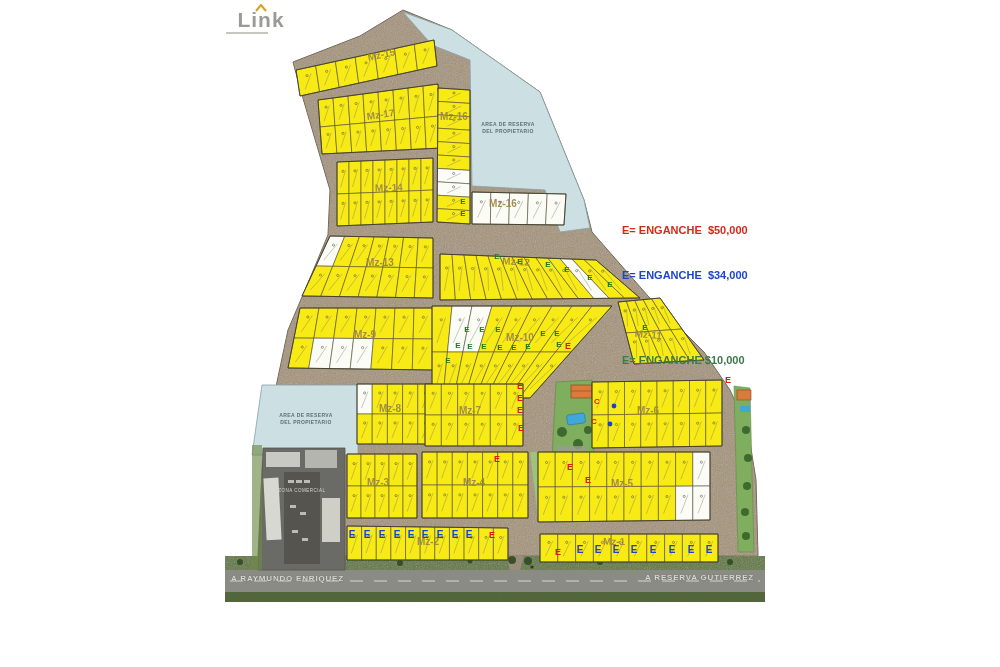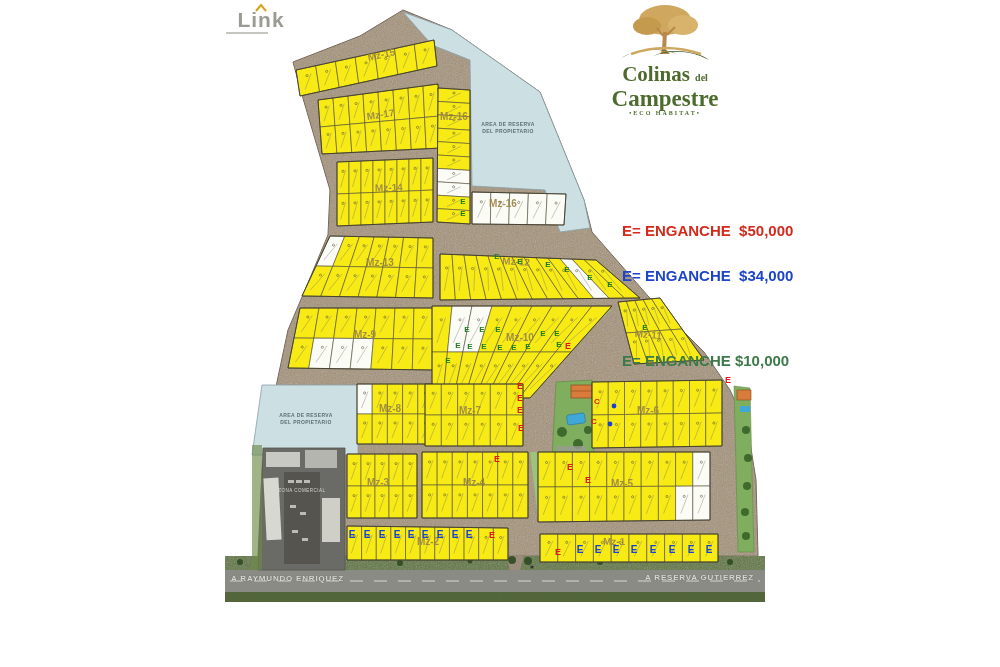--- a/index.html
+++ b/index.html
@@ -13,21 +13,21 @@
   .link-roof{position:absolute;left:29px;top:-6px;width:12px;height:8px;}
   .link-tagline{margin-top:2px;width:42px;height:2px;background:#c6c6c0;}
   
   .project-logo{left:598px;top:2px;width:134px;text-align:center;color:#4e6b2e;
                 font-family:"Liberation Serif",serif;}
   .pl-line1{font-size:21px;font-weight:bold;line-height:20px;}
   .pl-del{font-size:10px;font-weight:bold;}
   .pl-line2{font-size:23px;font-weight:bold;line-height:21px;}
   .pl-tag{font-size:6px;font-weight:bold;letter-spacing:2px;color:#4e6b2e;margin-top:1px;}
   
-  .legend{left:622px;top:193px;font-size:15px;font-weight:bold;line-height:15px;white-space:pre;}
+  .legend{left:622px;top:193px;font-size:11px;font-weight:bold;line-height:15px;white-space:pre;}
   
   .road-label{font-size:8px;font-weight:bold;color:#d8d8d0;letter-spacing:.8px;text-shadow:0 0 1px #555;text-align:right;}
   .road-label.left{left:231px;top:574px;}
   .road-label.right{left:645px;top:573px;}
 </style>
 </head>
 <body>
 
 <div class="stage">
 
@@ -925,35 +925,20 @@
   <div class="overlay link-logo">
     <div class="link-word">
       <span>Link</span>
       <svg class="link-roof" viewBox="0 0 12 8">
         <polyline points="1,7 6,1 11,7" fill="none" stroke="#d4a31a" stroke-width="2"></polyline>
       </svg>
     </div>
     <div class="link-tagline"></div>
   </div>
 
-  <div class="overlay project-logo">
-    <svg width="96" height="62" viewBox="0 0 96 62" style="display:block;margin:0 auto;">
-      <ellipse cx="48" cy="18" rx="26" ry="15" fill="#cfa75e"></ellipse>
-      <ellipse cx="30" cy="24" rx="14" ry="9" fill="#c49a4e"></ellipse>
-      <ellipse cx="66" cy="23" rx="15" ry="10" fill="#d8b36c"></ellipse>
-      <path d="M46,30 L45,48 L43,52 L53,52 L49,48 L50,30 Z" fill="#b8874a"></path>
-      <path d="M40,26 L46,34 M58,25 L50,33" stroke="#b8874a" stroke-width="2" fill="none"></path>
-      <path d="M4,56 Q30,42 60,52 Q44,44 20,50 Q10,52 4,56 Z" fill="#3e5c28"></path>
-      <path d="M92,58 Q66,44 36,54 Q54,46 76,51 Q86,53 92,58 Z" fill="#3e5c28"></path>
-      <path d="M14,52 Q48,40 84,52" stroke="#cfa75e" stroke-width="2.5" fill="none"></path>
-    </svg>
-    <div class="pl-line1"><span>Colinas</span> <span class="pl-del">del</span></div>
-    <div class="pl-line2">Campestre</div>
-    <div class="pl-tag">•ECO HABITAT•</div>
-  </div>
 
   <div class="overlay legend">
     <div style="color:#d42a1c;">E= ENGANCHE  $50,000</div>
     <div style="color:#1c45c8;">E= ENGANCHE  $34,000</div>
     <div style="color:#3d7a4a;margin-top:40px;">E= ENGANCHE $10,000</div>
   </div>
 
   <div class="overlay road-label left">A RAYMUNDO ENRIQUEZ</div>
   <div class="overlay road-label right">A RESERVA GUTIERREZ</div>
 

